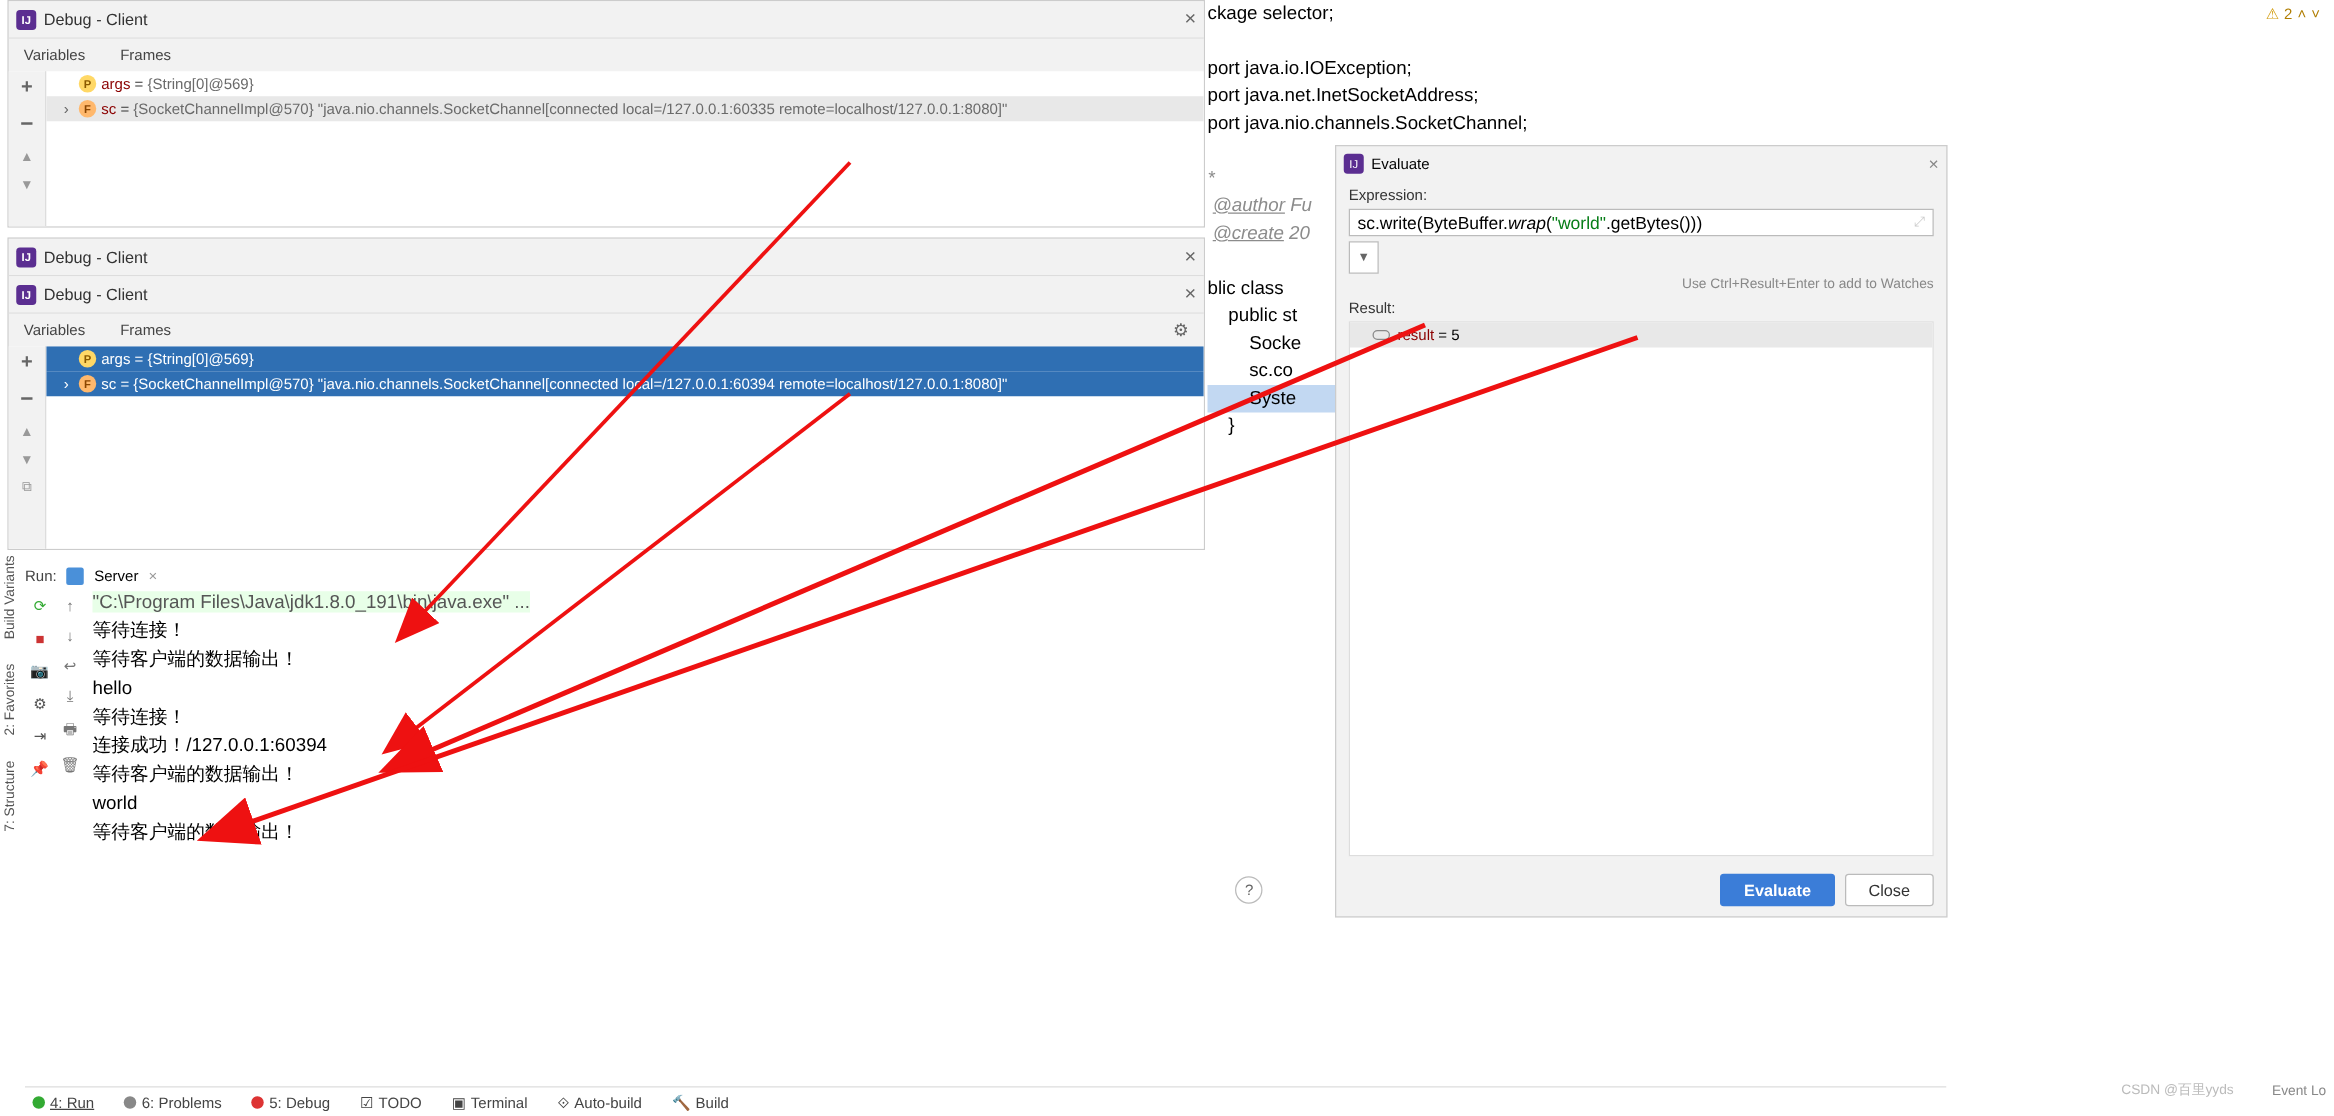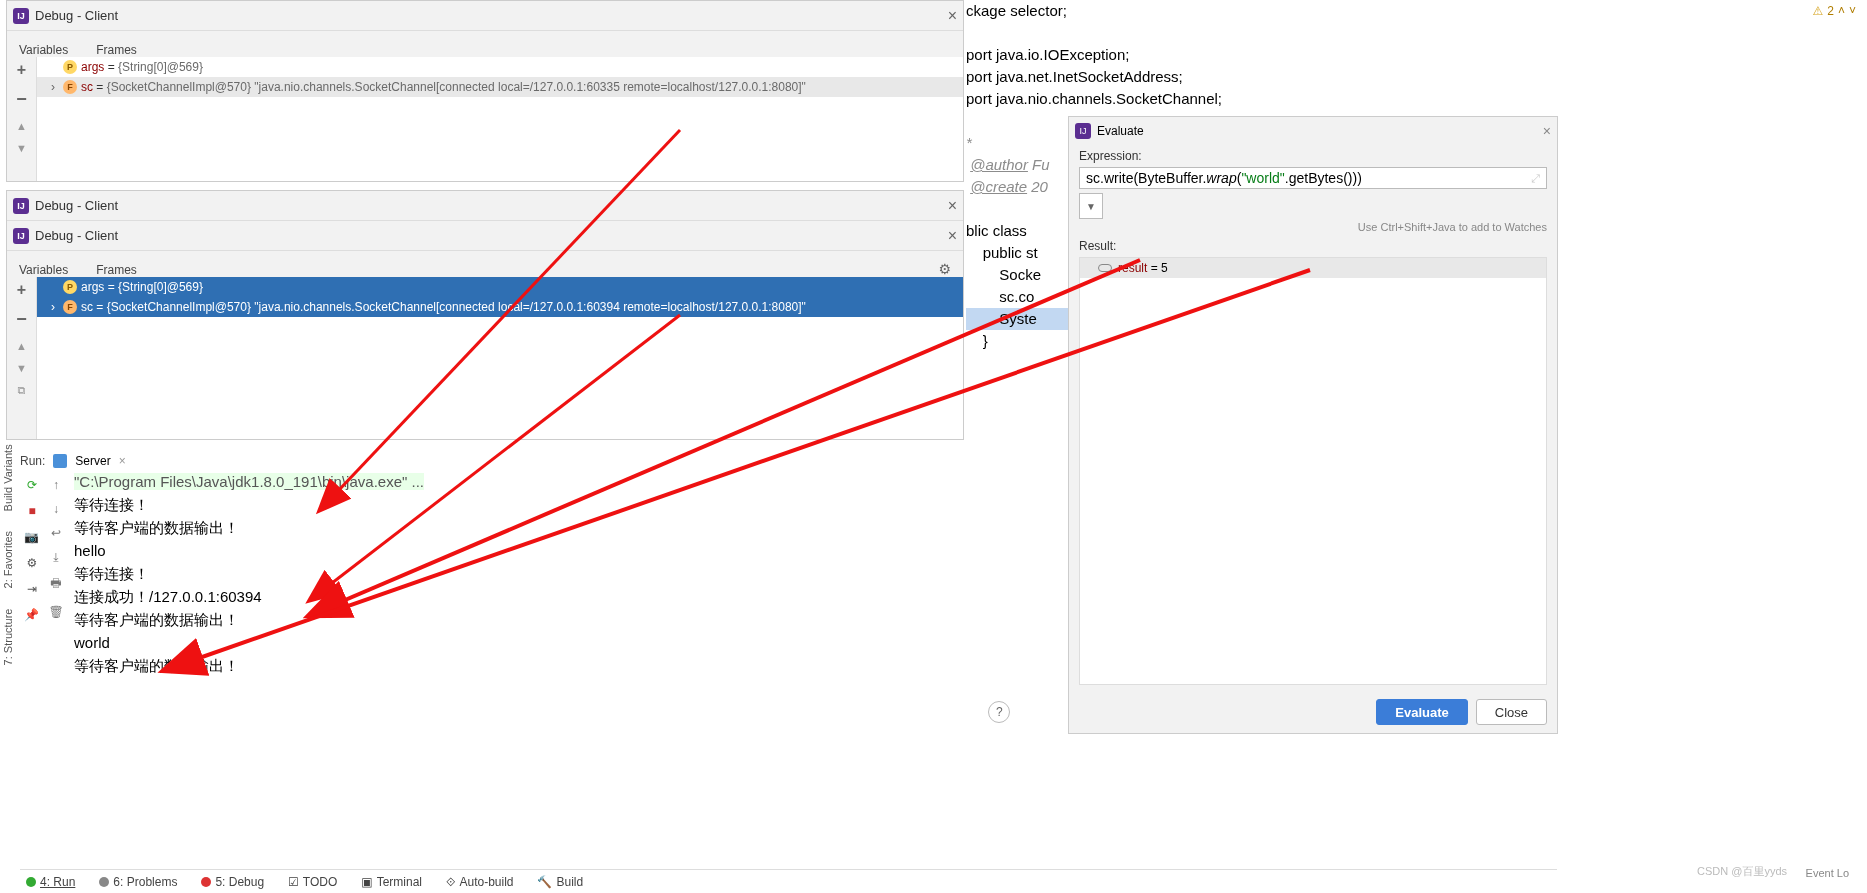--- a/index.html
+++ b/index.html
@@ -8,21 +8,21 @@
 
 .debug-panel { position: absolute; background: #f2f2f2; border: 1px solid #ccc; }
 .dp1 { left: 6px; top: 0px; width: 958px; height: 182px; }
 .dp2 { left: 6px; top: 190px; width: 958px; height: 250px; }
 
 .dp-title { height: 30px; display: flex; align-items: center; padding: 0 6px; background: #f2f2f2; border-bottom: 1px solid #ddd; }
 .dp-title .ij-icon { width: 16px; height: 16px; margin-right: 6px; background: #5b2e91; border-radius: 3px; display: inline-flex; align-items: center; justify-content: center; color: #fff; font-size: 9px; font-weight: bold; }
 .dp-title span.txt { color: #333; font-size: 13px; }
 .dp-title .close { margin-left: auto; cursor: pointer; font-size: 16px; color: #666; }
 
-.dp-tabs { height: 26px; display: flex; align-items: flex-end; padding: 0 12px; gap: 28px; background: #f2f2f2; }
+.dp-tabs { height: 26px; display: flex; align-items: center; padding: 0 12px; gap: 28px; background: #f2f2f2; }
 .dp-tabs span { color: #444; font-size: 12px; cursor: pointer; }
 .dp-tabs .settings-icon { margin-left: auto; font-size: 14px; color: #666; }
 
 .dp-body { display: flex; background: #fff; height: calc(100% - 56px); }
 .dp-side { width: 30px; background: #f2f2f2; border-right: 1px solid #ddd; display: flex; flex-direction: column; align-items: center; padding-top: 4px; gap: 10px; color: #666; }
 .dp-side .plus { font-size: 16px; font-weight: bold; }
 .dp-side .minus { font-size: 18px; font-weight: bold; }
 .dp-side .nav { font-size: 11px; color: #999; }
 
 .dp-rows { flex: 1; overflow: hidden; }
@@ -94,21 +94,21 @@
 .eval .btns { position: absolute; bottom: 8px; right: 10px; display: flex; gap: 8px; align-items: center; }
 .eval .btns .help { width: 22px; height: 22px; border: 1px solid #bbb; border-radius: 11px; display: flex; align-items: center; justify-content: center; color: #666; margin-right: auto; position: absolute; left: -388px; }
 .eval .btns button { height: 26px; padding: 0 18px; border: 1px solid #bbb; border-radius: 3px; font-size: 13px; cursor: pointer; }
 .eval .btns .ev { background: #3b7dd8; color: #fff; border-color: #3b7dd8; font-weight: bold; }
 .eval .btns .cl { background: #fff; color: #333; }
 
 
 .arrows { position: absolute; left: 0; top: 0; width: 1867px; height: 893px; pointer-events: none; }
 
 .watermark { position: absolute; right: 80px; bottom: 14px; font-size: 11px; color: #bbb; }
-.eventlog { position: absolute; right: 18px; bottom: 14px; font-size: 11px; color: #888; }
+.eventlog { position: absolute; right: 6px; bottom: 14px; font-size: 11px; color: #888; }
 </style>
 </head>
 <body>
 
 <div class="debug-panel dp1">
   <div class="dp-title">
     <span class="ij-icon">IJ</span>
     <span class="txt">Debug - Client</span>
     <span class="close">×</span>
   </div>
@@ -295,21 +295,21 @@
     <div class="expr">
       <span>sc.write(ByteBuffer.</span>
         <span class="m">wrap</span>
         <span>(</span>
         <span class="str">"world"</span>
         <span>.getBytes()))</span>
       <span class="exp-ico">⤢</span>
     </div>
     <div class="dd">▼</div>
   </div>
-  <div class="hint">Use Ctrl+Shift+Java to add to Watches</div>
+  <div class="hint">Use Ctrl+Result+Enter to add to Watches</div>
   <div class="label">Result:</div>
   <div class="res-box">
     <div class="res-row">
       <span class="ri"></span>
       <span class="rn">result</span>
       <span>&nbsp;=&nbsp;</span>
       <span>5</span>
     </div>
   </div>
   <div class="btns">

